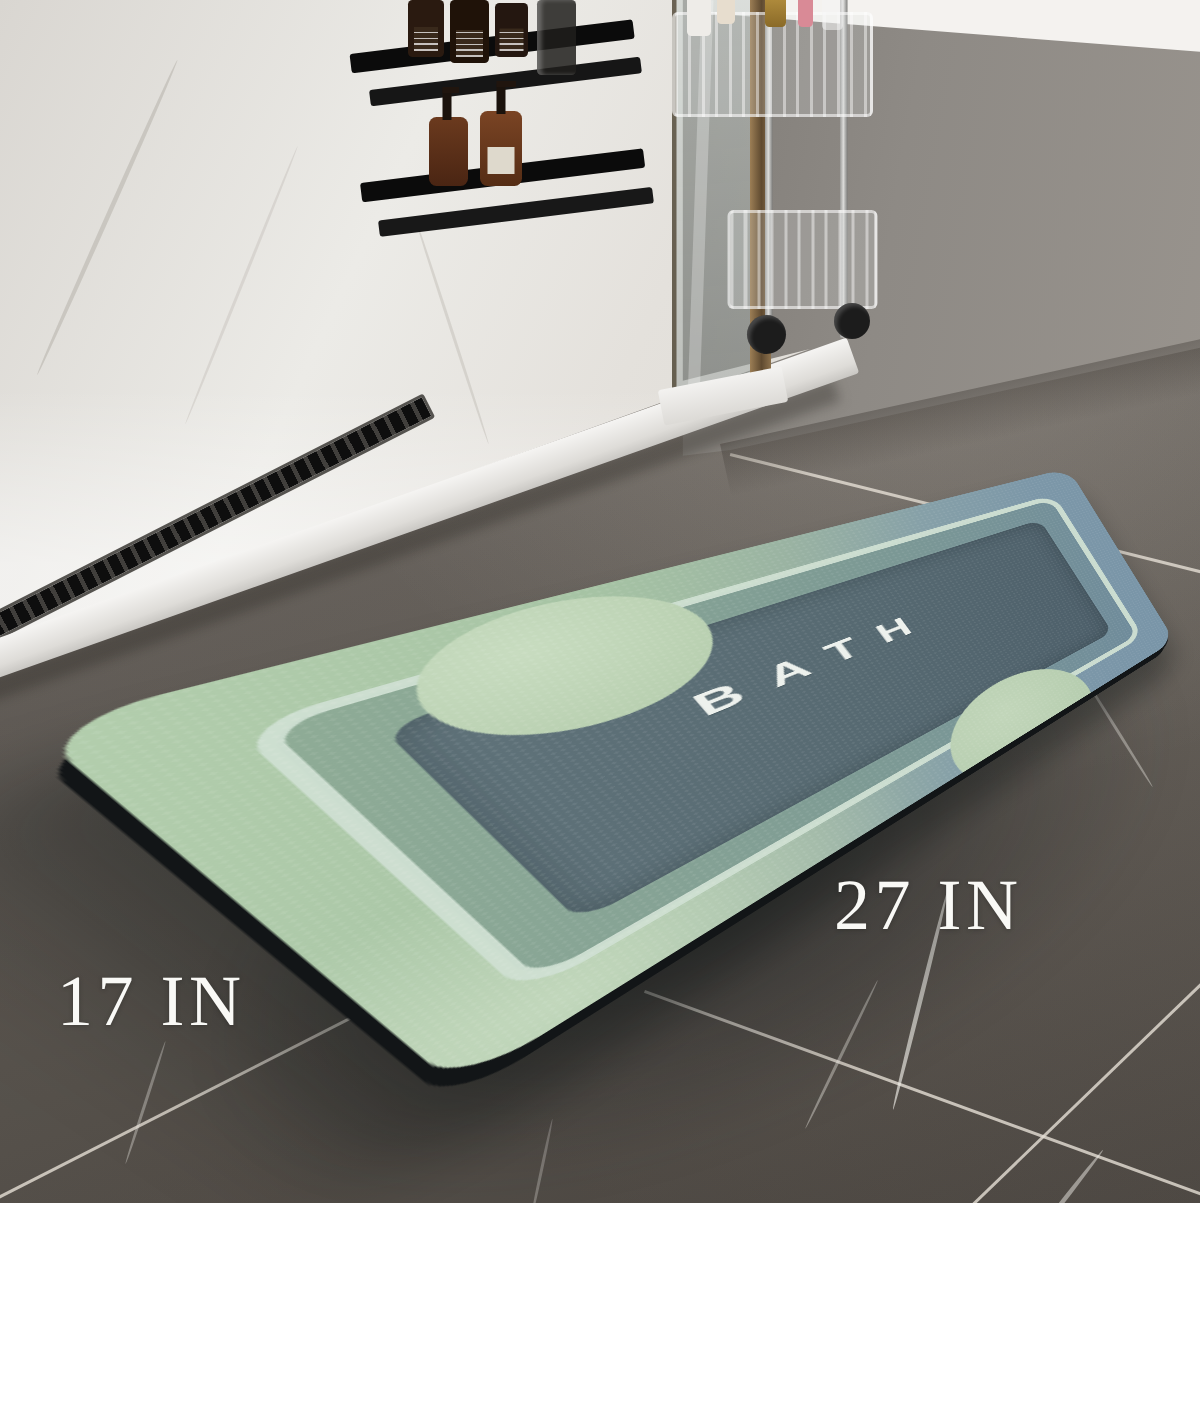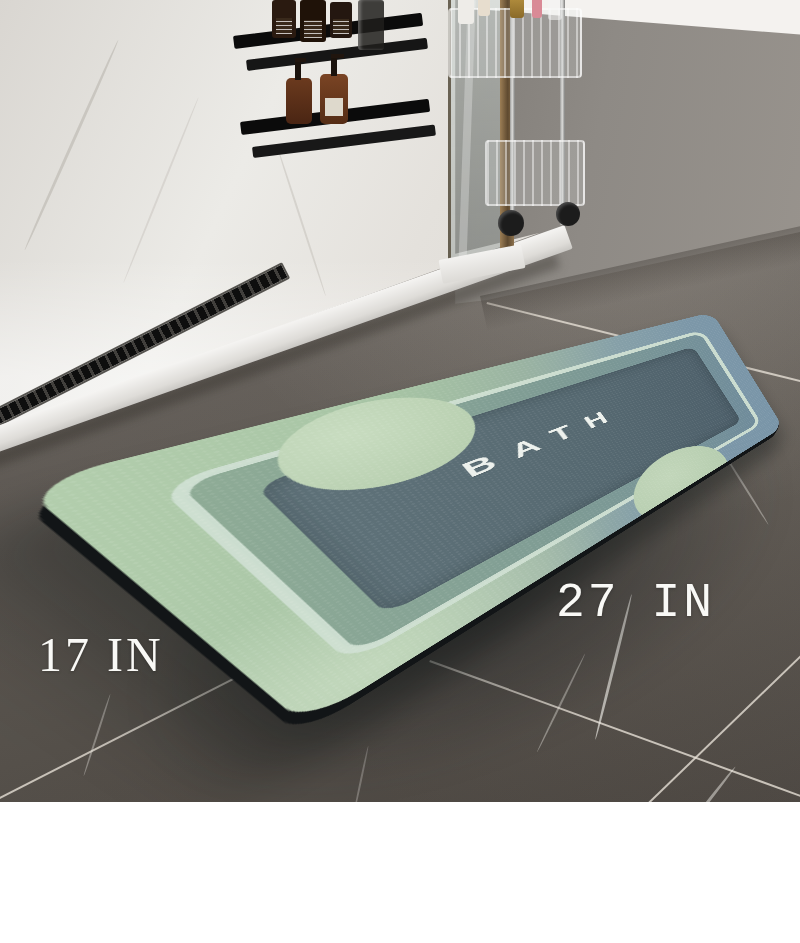--- a/index.html
+++ b/index.html
@@ -192,22 +192,22 @@
     font-family:"Liberation Sans", sans-serif; font-weight:bold; font-size:42px;
     letter-spacing:.5em; color:#edf1ed; text-shadow:0 1px 1px rgba(40,55,60,.35);
   }
 
   
   .dim {
     position:absolute; z-index:9; color:#f9f9f6;
     font-family:"Liberation Serif", serif; font-size:48px; letter-spacing:3px;
     text-shadow:0 1px 3px rgba(30,28,25,.35);
   }
-  .dim.w17 { left:38px; top:627px; }
-  .dim.l27 { left:556px; top:576px;font-family:Liberation Mono, monospace; }
+  .dim.w17 { left:38px; top:640px; }
+  .dim.l27 { left:556px; top:576px; }
 
   
   .gap { width:800px; height:56px; background:#ffffff; }
   .banner {
     width:800px; height:85px; background:#8aa2c4;
     display:flex; align-items:center; justify-content:center;
   }
   .banner-text {
     font-family:"Liberation Serif", serif; font-size:54px; color:#fcfcfa; letter-spacing:1px;
   }

